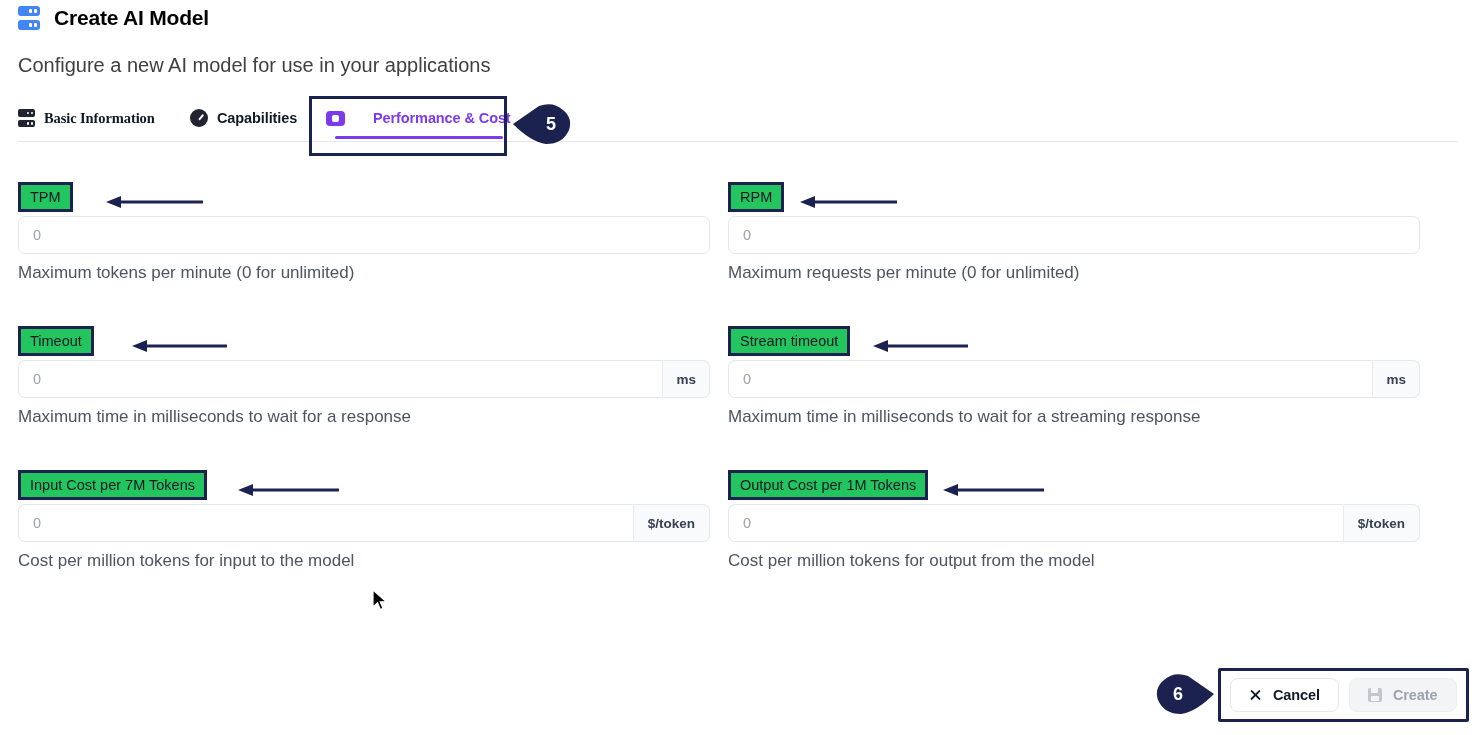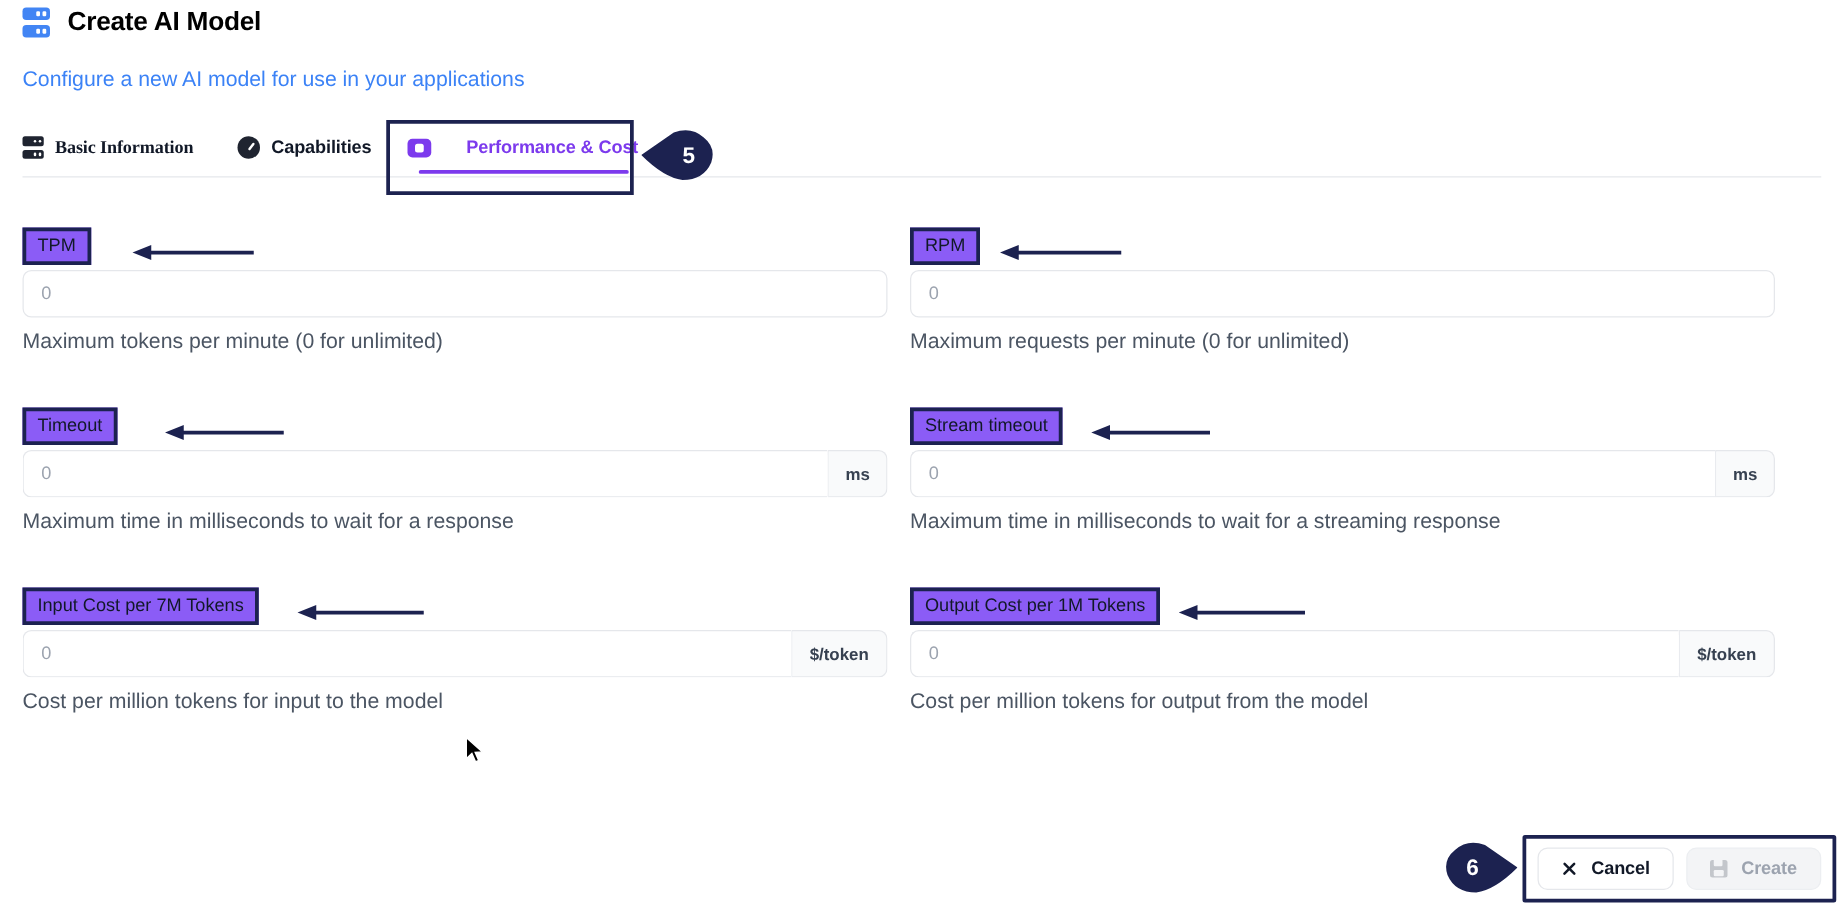--- a/index.html
+++ b/index.html
@@ -17,21 +17,21 @@
   
   .page-header { position: absolute; left: 18px; top: 6px; display: flex; align-items: center; gap: 14px; }
   .header-icon { width: 22px; height: 24px; display: flex; flex-direction: column; justify-content: space-between; }
   .server-bar { width: 22px; height: 10px; border-radius: 3px; background: #4285f4; position: relative; }
   .server-bar::after {
     content: ""; position: absolute; right: 3px; top: 3px;
     width: 3px; height: 4px; background: #ffffff; border-radius: 1px;
     box-shadow: -5px 0 0 #ffffff;
   }
   .page-title { font-size: 21px; font-weight: bold; letter-spacing: -0.2px; color: #000000; }
-  .page-subtitle { position: absolute; left: 18px; top: 54px; font-size: 17px; color: #3b82f6; }
+  .page-subtitle { position: absolute; left: 18px; top: 54px; font-size: 20px; color: #404040; }
 
   
   .tabbar { position: absolute; left: 18px; top: 100px; width: 1439px; height: 42px; }
   .tab-divider { position: absolute; left: 0; top: 41px; width: 1439px; height: 1px; background: #e5e7eb; }
   .tab { position: absolute; top: 0; display: flex; align-items: center; gap: 9px; height: 36px; font-size: 14.5px; }
   .tab-label { font-weight: bold; letter-spacing: -0.1px; }
   .tab-basic { left: 0; font-family: Liberation Serif, serif; }
   .tab-basic .tab-label { color: #111827; }
   .tab-cap { left: 172; }
   .tab-cap { left: 172px; }
@@ -59,21 +59,21 @@
     width: 7px; height: 7px; background: #ffffff; border-radius: 2px;
   }
 
   
   .form-area { position: absolute; left: 18px; top: 178px; width: 1439px; }
   .form-row { display: flex; gap: 18px; margin-bottom: 39px; }
   .field { width: 692px; position: relative; }
   .field-label-wrap { height: 38px; display: flex; align-items: center; }
   .field-label {
     display: inline-block; font-size: 14.5px; color: #111827;
-    background: #8b5cf6; border: 3px solid #1c2250;
+    background: #22c55e; border: 3px solid #1c2250;
     padding: 4px 9px; line-height: 1.15; position: relative; z-index: 3;
   }
   .input-shell { display: flex; height: 38px; }
   .input-box {
     flex: 1; height: 38px; border: 1px solid #e5e7eb; border-radius: 7px;
     display: flex; align-items: center; padding: 0 14px;
     font-size: 14.5px; color: #9ca3af; background: #ffffff;
   }
   .input-box.with-addon { border-top-right-radius: 0; border-bottom-right-radius: 0; border-right: none; }
   .input-addon {

